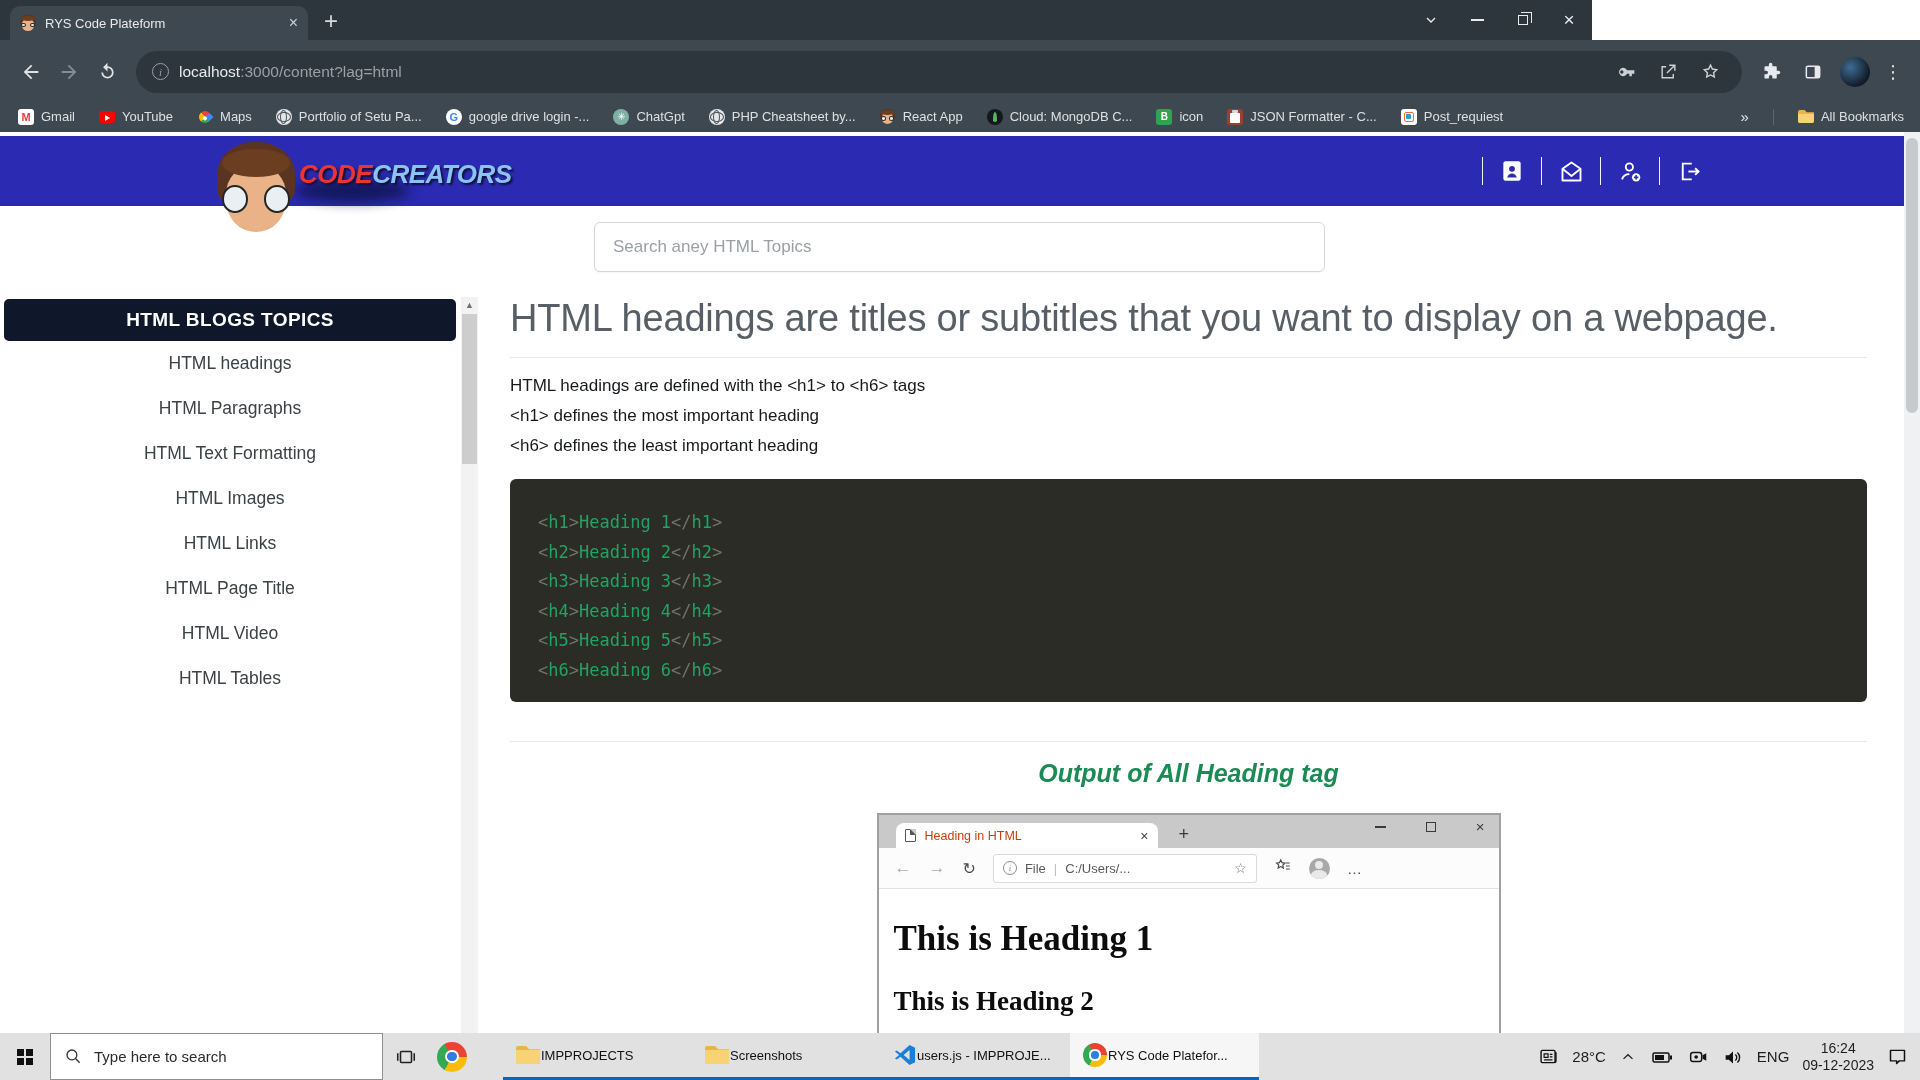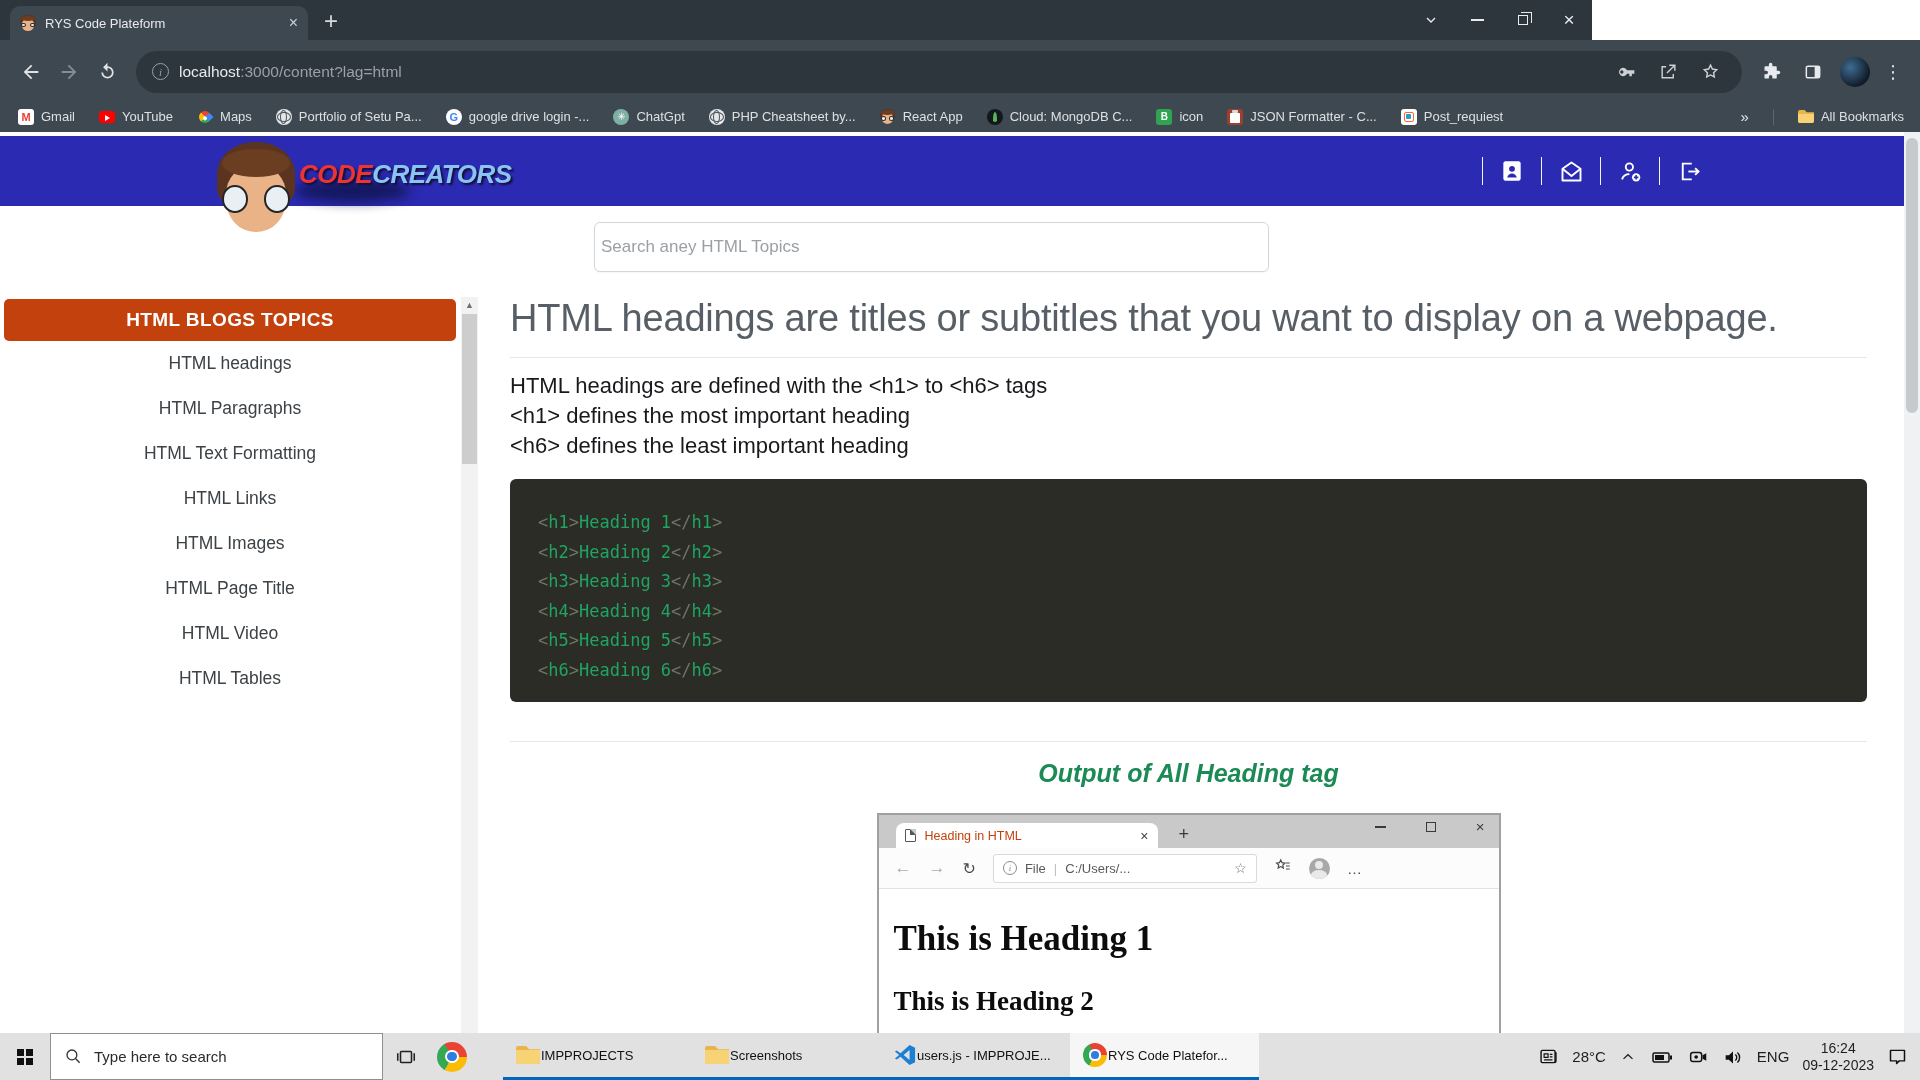--- a/index.html
+++ b/index.html
@@ -71,35 +71,35 @@
 .page{position:absolute;top:132px;left:0;width:1920px;height:901px;background:#fff;overflow:hidden}
 .site-header{position:absolute;top:4px;left:0;right:0;height:70px;background:#2b2ab3}
 .logo-head{position:absolute;left:217px;top:6px;width:78px;height:92px;z-index:3}
 .logo-shadow{position:absolute;left:295px;top:44px;width:115px;height:22px;background:#0c1240;border-radius:50%;filter:blur(6px);opacity:.75}
 .logo-text{position:absolute;left:299px;top:23px;font-size:26px;font-weight:800;font-style:italic;letter-spacing:-.5px;z-index:3;white-space:nowrap}
 .logo-text .lt1{color:#ee3433;text-shadow:2px 2px 2px #140f3a}
 .logo-text .lt2{color:#8ac4f2;text-shadow:2px 2px 2px #140f3a}
 .header-icons{position:absolute;right:216px;top:19px;display:flex;align-items:center;height:32px}
 .hdiv{width:1px;height:28px;background:#fff;opacity:.95;margin:0 14px}
 .hicon{width:30px;height:30px;display:flex;align-items:center;justify-content:center}
-.search-row-input{position:absolute;left:594px;top:90px;width:675px;height:50px;border:1px solid #d4d7da;border-radius:6px;font-size:17px;color:#333;padding:0 6px;outline:none;font-family:"Liberation Sans",sans-serif;box-shadow:0 1px 2px rgba(0,0,0,.04)}
+.search-row-input{position:absolute;left:594px;top:90px;width:731px;height:50px;border:1px solid #d4d7da;border-radius:6px;font-size:17px;color:#333;padding:0 18px;outline:none;font-family:"Liberation Sans",sans-serif;box-shadow:0 1px 2px rgba(0,0,0,.04)}
 .search-row-input::placeholder{color:#9aa0a6}
 
 .sidebar{position:absolute;left:4px;top:167px;width:452px}
-.sidebar-head{height:42px;background:#c2410c;border-radius:5px;color:#fff;font-size:19px;font-weight:600;display:flex;align-items:center;justify-content:center;letter-spacing:.4px}
+.sidebar-head{height:42px;background:#0f172a;border-radius:5px;color:#fff;font-size:19px;font-weight:600;display:flex;align-items:center;justify-content:center;letter-spacing:.4px}
 .sidebar-item{height:45px;display:flex;align-items:center;justify-content:center;font-size:17.5px;color:#3c4246;cursor:default}
 
 .inner-scroll{position:absolute;left:461px;top:165px;bottom:0;width:17px;background:#f2f2f2;z-index:4}
 .inner-scroll .arr{height:16px;display:flex;align-items:center;justify-content:center;font-size:9px;color:#6f6f6f;background:#f2f2f2}
 .inner-scroll .thumb{position:absolute;left:1px;right:1px;top:17px;height:150px;background:#cdcdcd}
 
 .main{position:absolute;left:510px;top:165px;right:53px;bottom:0;overflow:hidden}
 .main-title{font-size:38px;font-weight:400;color:#575e65;letter-spacing:-.2px}
 .rule{border:none;border-top:1px solid #e7e7e7;margin-top:17px}
-.paras{margin-top:13px;font-size:22px;line-height:30px;color:#17191c}
+.paras{margin-top:13px;font-size:17px;line-height:30px;color:#17191c}
 .codeblock{margin-top:18px;height:223px;background:#2b2c25;border-radius:6px;padding:29px 10px 0 28px;font-family:"DejaVu Sans Mono","Liberation Mono",monospace;font-size:17px;line-height:29.6px}
 .tok-b{color:#6e7366}
 .tok-g{color:#1fa463}
 .rule2{border:none;border-top:1px solid #e7e7e7;margin-top:39px}
 .caption{margin-top:17px;text-align:center;font-size:25px;font-weight:bold;font-style:italic;color:#1b8a55}
 
 
 .shot{position:relative;width:624px;height:420px;margin:25px auto 0;border:2px solid #9fa0a2;background:#fff}
 .shot-titlebar{height:33px;background:#c9c9c9;position:relative}
 .shot-tab{position:absolute;left:17px;bottom:0;width:262px;height:25px;background:#fff;border-radius:8px 8px 0 0;display:flex;align-items:center;padding:0 9px;gap:9px}
@@ -359,22 +359,22 @@
       </div>
     </div>
 
     <input class="search-row-input" type="text" placeholder="Search aney HTML Topics" style="">
 
     <div class="sidebar">
       <div class="sidebar-head">HTML BLOGS TOPICS</div>
       <div class="sidebar-item">HTML headings</div>
       <div class="sidebar-item">HTML Paragraphs</div>
       <div class="sidebar-item">HTML Text Formatting</div>
+      <div class="sidebar-item">HTML Images</div>
       <div class="sidebar-item">HTML Links</div>
-      <div class="sidebar-item">HTML Images</div>
       <div class="sidebar-item">HTML Page Title</div>
       <div class="sidebar-item">HTML Video</div>
       <div class="sidebar-item">HTML Tables</div>
     </div>
 
     <div class="inner-scroll">
       <div class="arr">▲</div>
       <div class="thumb"></div>
     </div>
 

